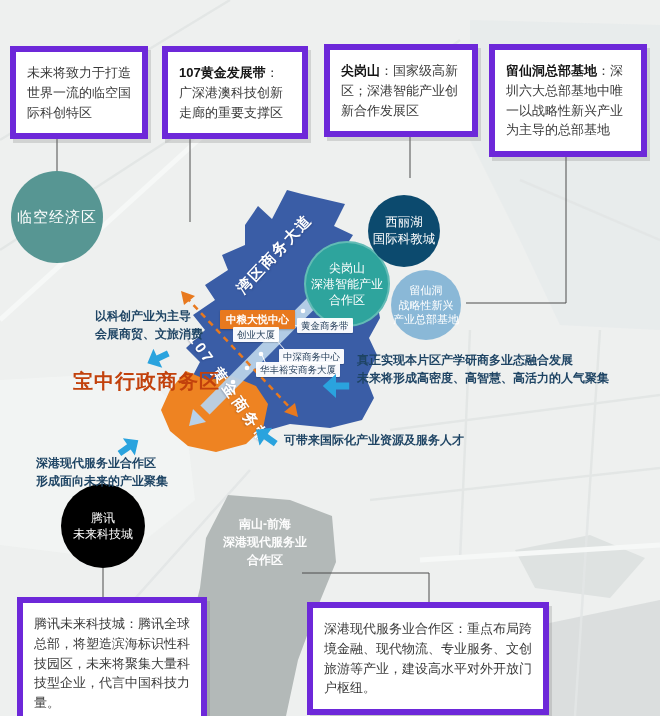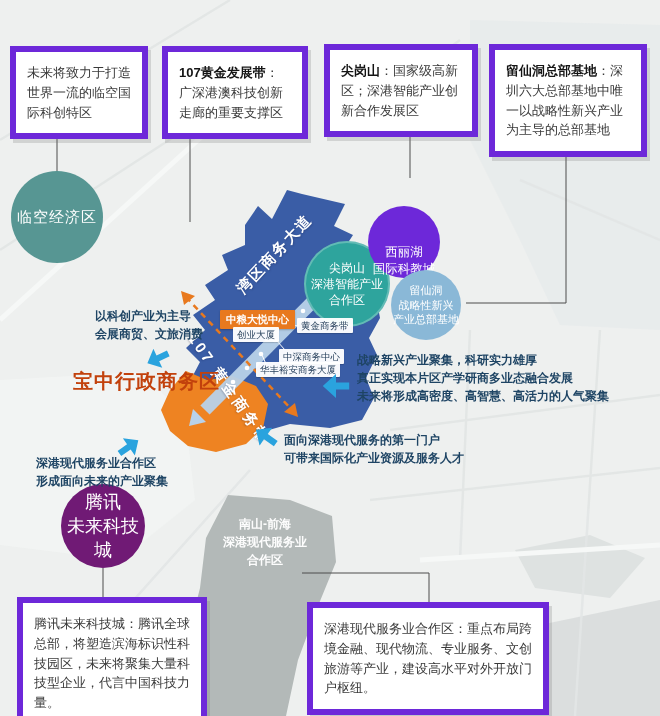--- a/index.html
+++ b/index.html
@@ -18,23 +18,23 @@
   }
   .box b{color:#141414;font-weight:700;}
   
   .circle{
     position:absolute;border-radius:50%;display:flex;flex-direction:column;
     align-items:center;justify-content:center;color:#fff;font-weight:400;
     text-align:center;line-height:1.35;
   }
   .c-linkong{left:11px;top:171px;width:92px;height:92px;background:#579693;font-size:15px;letter-spacing:1px;}
   .c-jiangang{left:304px;top:241px;width:86px;height:86px;background:#2ea49d;font-size:12px;box-shadow:0 0 0 2px rgba(255,255,255,.25) inset;}
-  .c-xilihu{left:368px;top:206px;width:72px;height:72px;background:#6d28d9;font-size:12.5px;justify-content:flex-end;}
+  .c-xilihu{left:368px;top:195px;width:72px;height:72px;background:#0c4a6e;font-size:12.5px;}
   .c-liuxian{left:391px;top:270px;width:70px;height:70px;background:#8ab8d7;font-size:11px;}
-  .c-tencent{left:61px;top:484px;width:84px;height:84px;background:#701a75;font-size:18px;}
+  .c-tencent{left:61px;top:484px;width:84px;height:84px;background:#000000;font-size:12px;}
   
   .rot{position:absolute;color:#ffffff;font-weight:700;white-space:nowrap;text-shadow:0 1px 2px rgba(0,0,40,.25);}
   .rot-bay{left:240px;top:282px;font-size:15px;letter-spacing:2px;transform:rotate(-47deg);transform-origin:0 50%;}
   .rot-107{left:199px;top:330px;font-size:15px;letter-spacing:3px;transform:rotate(55deg);transform-origin:0 0;}
   
   .blabel{
     position:absolute;background:rgba(255,255,255,.96);color:#28415c;
     font-size:9.5px;line-height:1.2;padding:2px 4px;border-radius:1px;
     box-shadow:0 1px 1px rgba(0,0,0,.18);white-space:nowrap;
   }
@@ -153,26 +153,24 @@
   <div class="note" style="left:95px;top:307px;">
     <div>以科创产业为主导</div>
     <div>会展商贸、文旅消费</div>
   </div>
   <div class="title-orange" style="left:73px;top:368px;">宝中行政商务区</div>
   <div class="note" style="left:36px;top:454px;">
     <div>深港现代服务业合作区</div>
     <div>形成面向未来的产业聚集</div>
   </div>
   <div class="note" style="left:357px;top:351px;">
-    <div>战略新兴产业聚集，科研实力雄厚</div>
     <div>真正实现本片区产学研商多业态融合发展</div>
     <div>未来将形成高密度、高智慧、高活力的人气聚集</div>
   </div>
   <div class="note" style="left:284px;top:431px;">
-    <div>面向深港现代服务的第一门户</div>
     <div>可带来国际化产业资源及服务人才</div>
   </div>
 
   <div class="fatarrow" style="left:145px;top:344px;transform:rotate(155deg);">
     <svg width="24" height="21" viewBox="0 0 22 20">
         <path d="M0 7 L11 7 L11 0 L22 10 L11 20 L11 13 L0 13 Z" fill="#2aa3de"></path>
       </svg>
   </div>
   <div class="fatarrow" style="left:118px;top:436px;transform:rotate(-35deg);">
     <svg width="24" height="21" viewBox="0 0 22 20">

